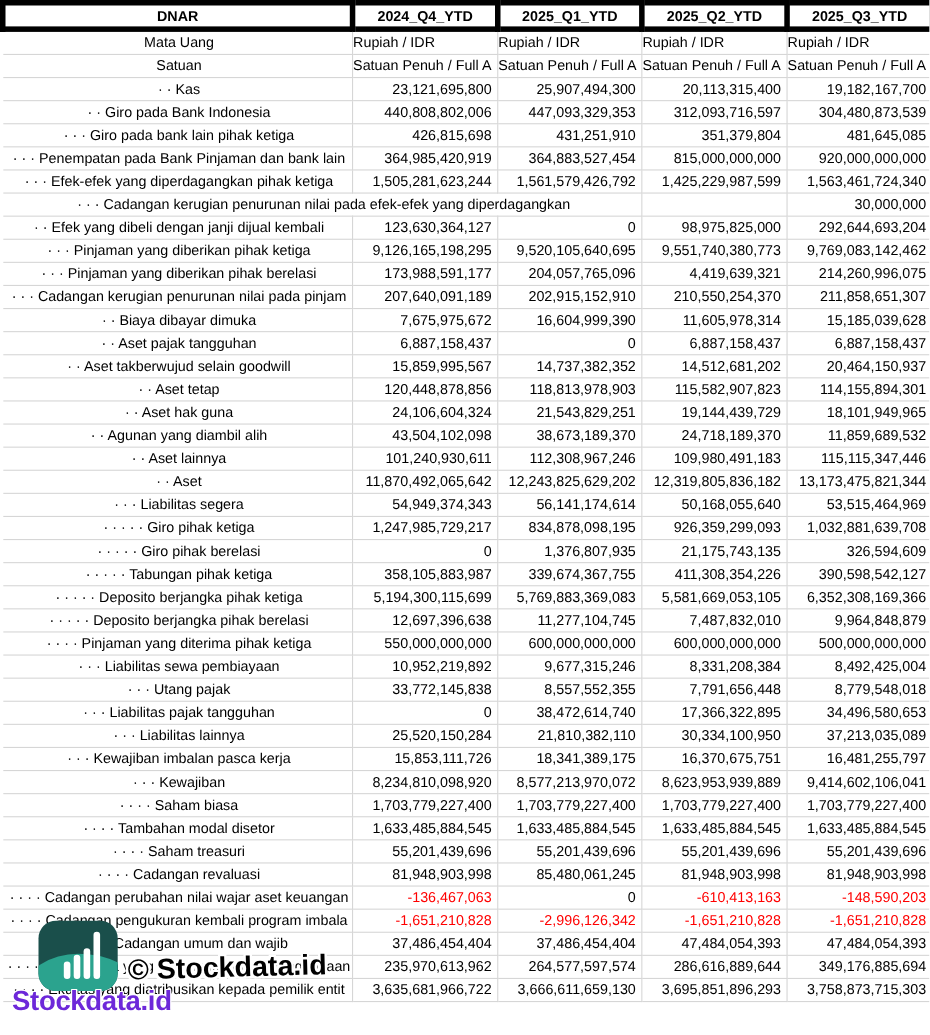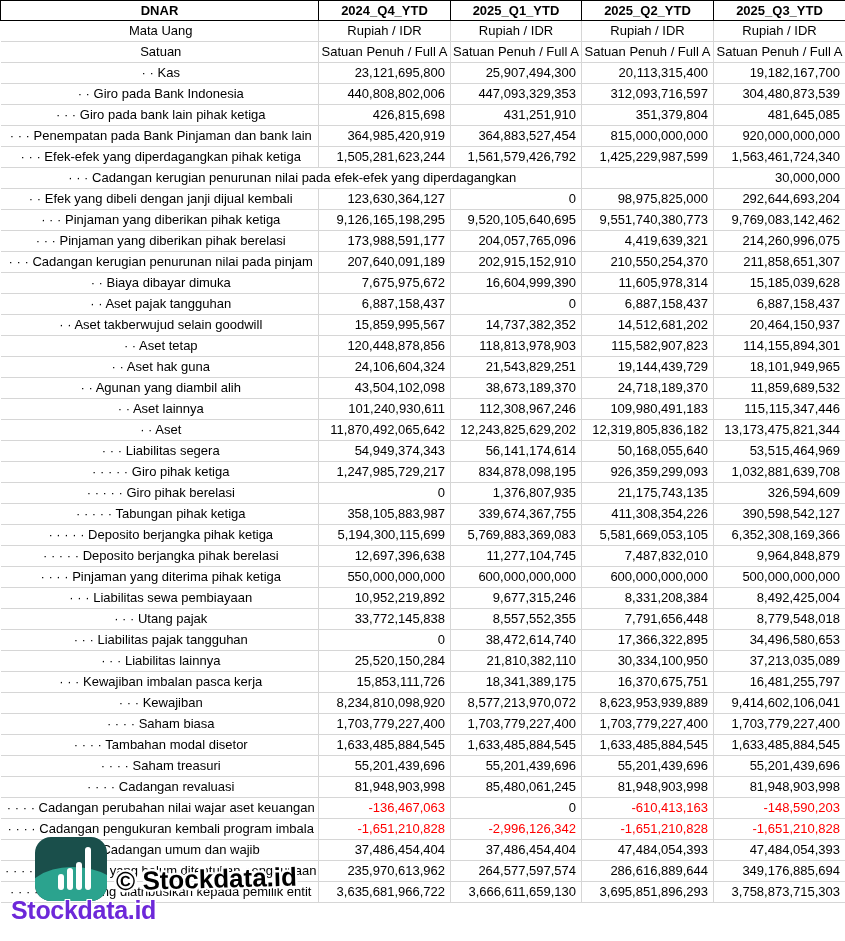--- a/index.html
+++ b/index.html
@@ -1,23 +1,23 @@
 <!DOCTYPE html>
 <html><head>
 <meta charset="utf-8">
 <style>
   html,body{margin:0;padding:0;background:#fff;}
   body{width:845px;height:941px;overflow:hidden;font-family:"Liberation Sans",sans-serif;}
   .sheet{position:relative;width:845px;height:941px;background:#fff;overflow:hidden;}
   table{border-collapse:collapse;table-layout:fixed;width:845px;font-size:13px;color:#000;}
   th,td{padding:0;margin:0;overflow:hidden;white-space:nowrap;height:20px;line-height:20px;vertical-align:middle;}
-  thead th{height:19px;line-height:19px;font-weight:bold;text-align:center;border:1px solid #000000;background:#fff;}
+  thead th{height:19px;line-height:19px;font-weight:bold;text-align:center;border:5px solid #000000;background:#fff;}
   td{border-right:1px solid #d6d6d6;border-bottom:1px solid #d6d6d6;}
   td.lbl{text-align:center;padding-left:3px;}
-  td.meta{text-align:center;padding-left:0;}
+  td.meta{text-align:left;padding-left:0;}
   td.num{text-align:right;padding-right:5px;}
   td.neg{color:#ff0000;}
   
   .logo{position:absolute;left:35px;top:837px;width:72px;height:64px;border-radius:16px;background:#1a4f4b;overflow:hidden;}
   .logo .leaf{position:absolute;left:-16%;top:47%;width:140%;height:86%;background:#2ba38e;border-radius:48% 52% 40% 60% / 60% 55% 45% 40%;}
   .logo svg{position:absolute;left:0;top:0;}
   .brand{position:absolute;left:11px;top:896px;font-size:25px;font-weight:bold;letter-spacing:-0.3px;color:#6d28d9;
     text-shadow:-1px -1px 0 #fff,1px -1px 0 #fff,-1px 1px 0 #fff,1px 1px 0 #fff,0 -1px 0 #fff,0 1px 0 #fff,-1px 0 0 #fff,1px 0 0 #fff;}
   .copyright{position:absolute;left:116px;top:864px;font-size:26px;font-weight:bold;color:#000;transform:rotate(-1.5deg);
     text-shadow:-2px -2px 0 #fff,2px -2px 0 #fff,-2px 2px 0 #fff,2px 2px 0 #fff,0 -2px 0 #fff,0 2px 0 #fff,-2px 0 0 #fff,2px 0 0 #fff;}

